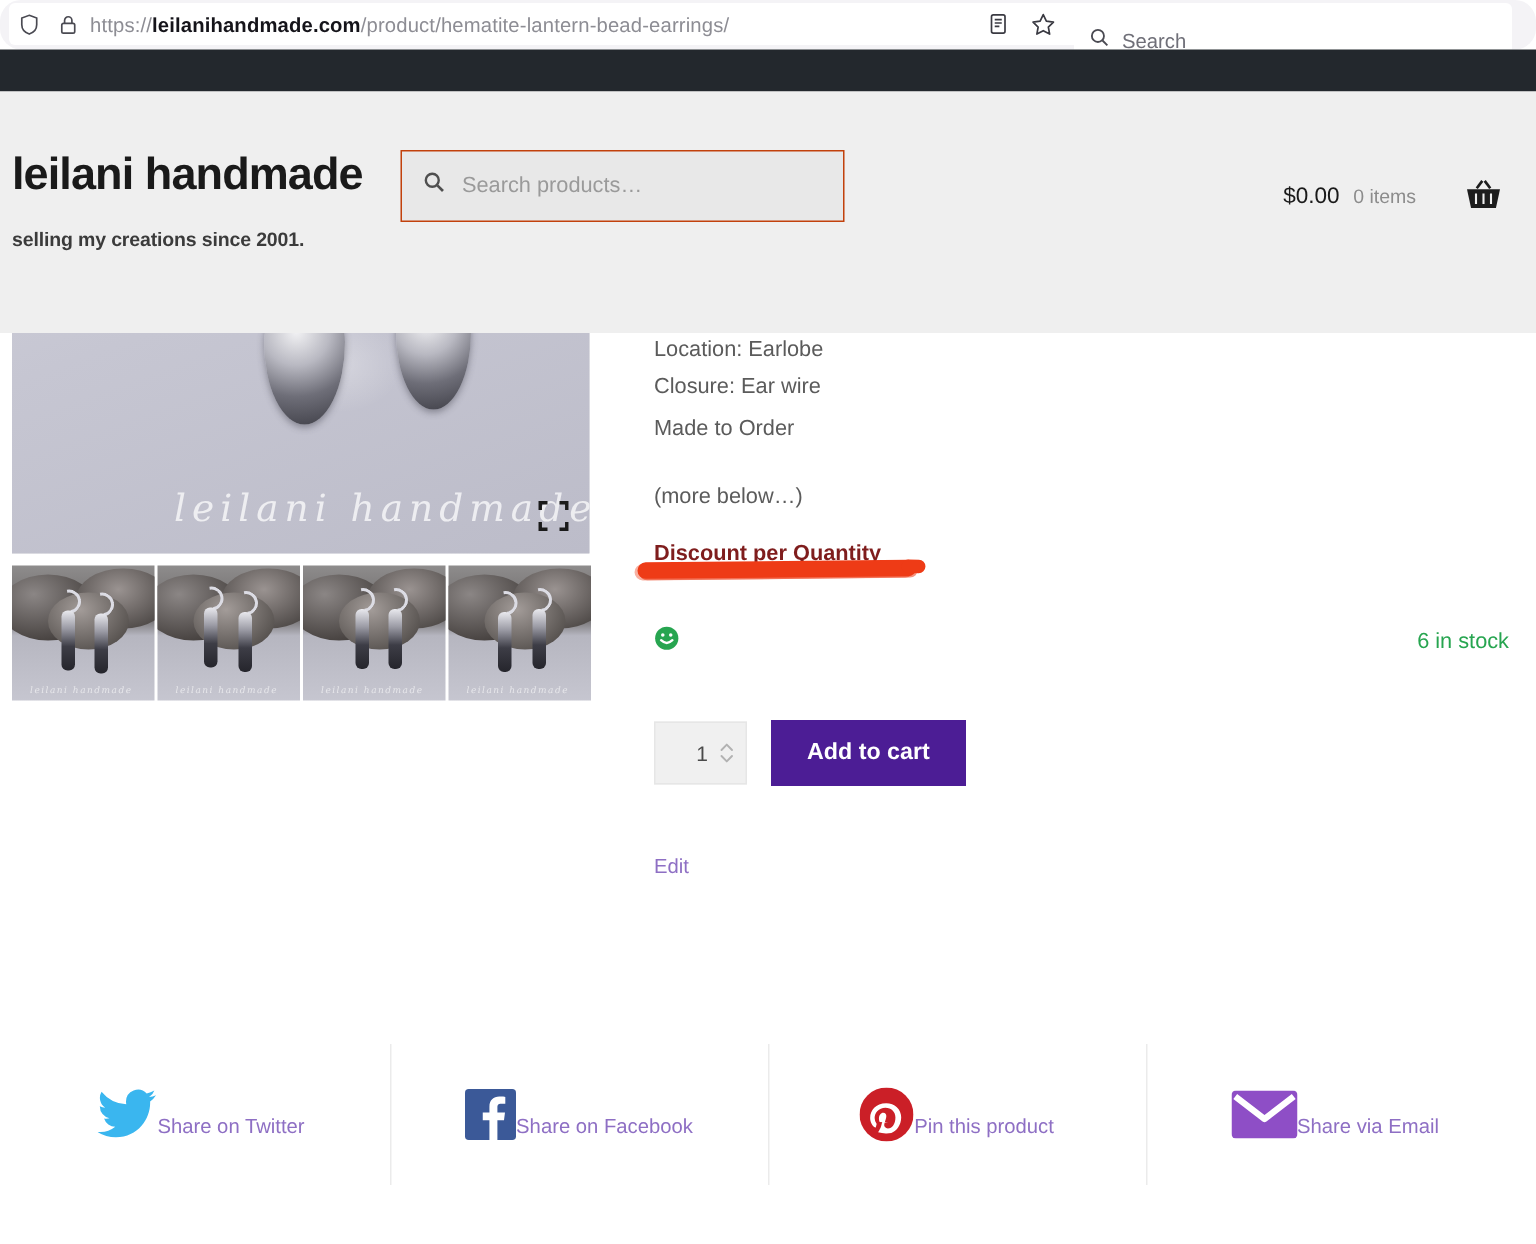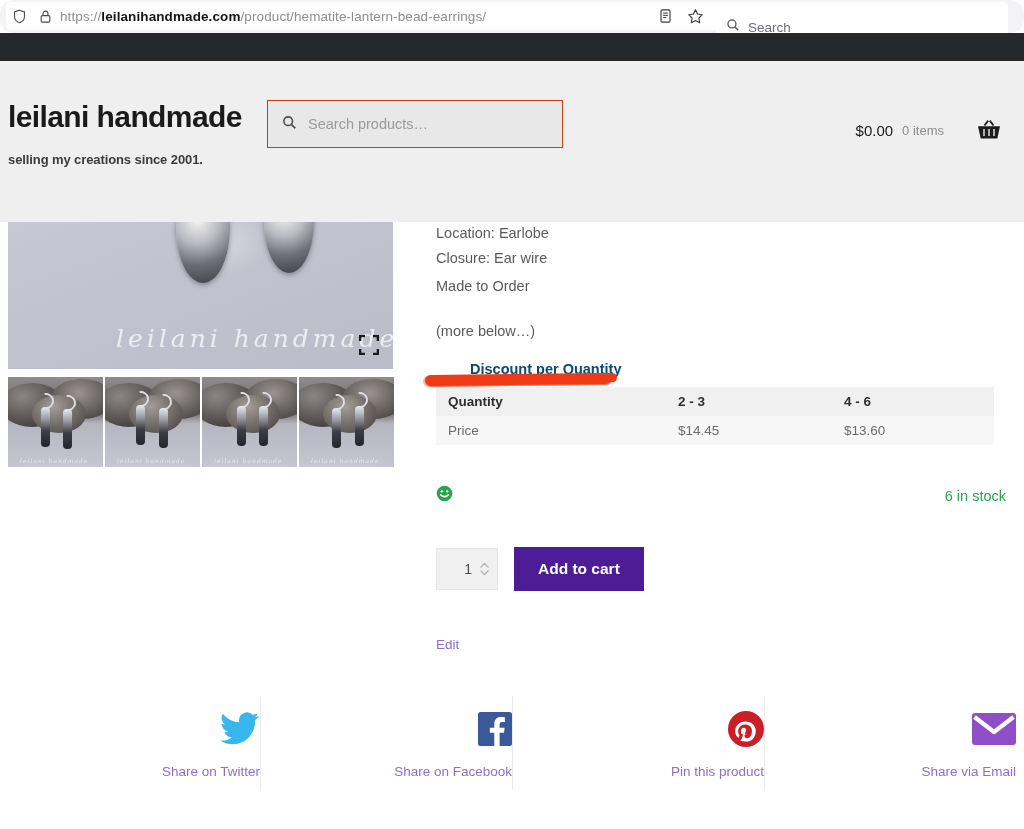--- a/index.html
+++ b/index.html
@@ -155,21 +155,21 @@
 
   
   .detail { position: absolute; left: 436px; top: 0; width: 570px; }
   .detail-line {
     font-size: 14.5px; color: #5b5b5b; line-height: 28px; white-space: nowrap;
   }
   .detail-line.first { line-height: 22px; }
   .more-below { font-size: 14.5px; color: #5b5b5b; margin-top: 23px; }
 
   .disc-title {
-    font-size: 14.5px; font-weight: 700; color: #0c4a6e; margin-top: 22px; margin-left: 34px;
+    font-size: 14.5px; font-weight: 700; color: #7f1d1d; margin-top: 22px;
   }
   .redmark {
     position: absolute; left: -11px; top: 152px; width: 186px; height: 11px;
     background: #ee3b16; border-radius: 7px;
     transform: rotate(-0.6deg);
     box-shadow: 1px 1px 0 rgba(238,59,22,.55), -2px 1px 0 rgba(238,59,22,.4);
   }
   .redmark:after {
     content: ""; position: absolute; left: 176px; top: 0px;
     width: 16px; height: 9px; background: #ee3b16; border-radius: 6px;
@@ -204,22 +204,22 @@
     border: none; cursor: pointer; font-family: "Liberation Sans", sans-serif;
   }
   .edit-link { margin-top: 46px; font-size: 13.5px; color: #8e6fc4; }
 
   
   .share-row {
     position: absolute; left: 8px; top: 468px; width: 1008px; height: 106px;
     display: flex;
   }
   .share-cell {
-    flex: 1; display: flex; flex-direction: column;
-    align-items: flex-end; justify-content: center; position: relative;
+    flex: 1; display: flex; 
+    align-items: center; justify-content: center; position: relative;
   }
   .share-cell + .share-cell:before {
     content: ""; position: absolute; left: 0; top: 6px; bottom: 6px;
     width: 1px; background: #ebebeb;
   }
   .share-icon { height: 42px; display: flex; align-items: center; justify-content: center; }
   .share-label { font-size: 13.5px; color: #8e6fc4; margin-top: 14px; }
 </style>
 </head>
 <body>
@@ -392,36 +392,20 @@
 
   <div class="detail">
     <div class="detail-line first">Location: Earlobe</div>
     <div class="detail-line">Closure: Ear wire</div>
     <div class="detail-line">Made to Order</div>
     <div class="more-below">(more below…)</div>
 
     <div class="disc-title">Discount per Quantity</div>
     <div class="redmark"></div>
 
-    <table class="disc-table">
-      <thead>
-        <tr>
-          <th class="col-q">Quantity</th>
-          <th class="col-a">2 - 3</th>
-          <th>4 - 6</th>
-        </tr>
-      </thead>
-      <tbody>
-        <tr>
-          <td class="col-q">Price</td>
-          <td class="col-a">$14.45</td>
-          <td>$13.60</td>
-        </tr>
-      </tbody>
-    </table>
 
     <div class="stock">
       <span>
         <svg width="17" height="17" viewBox="0 0 18 18">
           <circle cx="9" cy="9" r="8.2" fill="#27a550"></circle>
           <circle cx="6.2" cy="6.7" r="1.25" fill="#ffffff"></circle>
           <circle cx="11.8" cy="6.7" r="1.25" fill="#ffffff"></circle>
           <path d="M5 10.4 Q9 14.2 13 10.4" fill="none" stroke="#ffffff" stroke-width="1.7" stroke-linecap="round"></path>
         </svg>
       </span>

